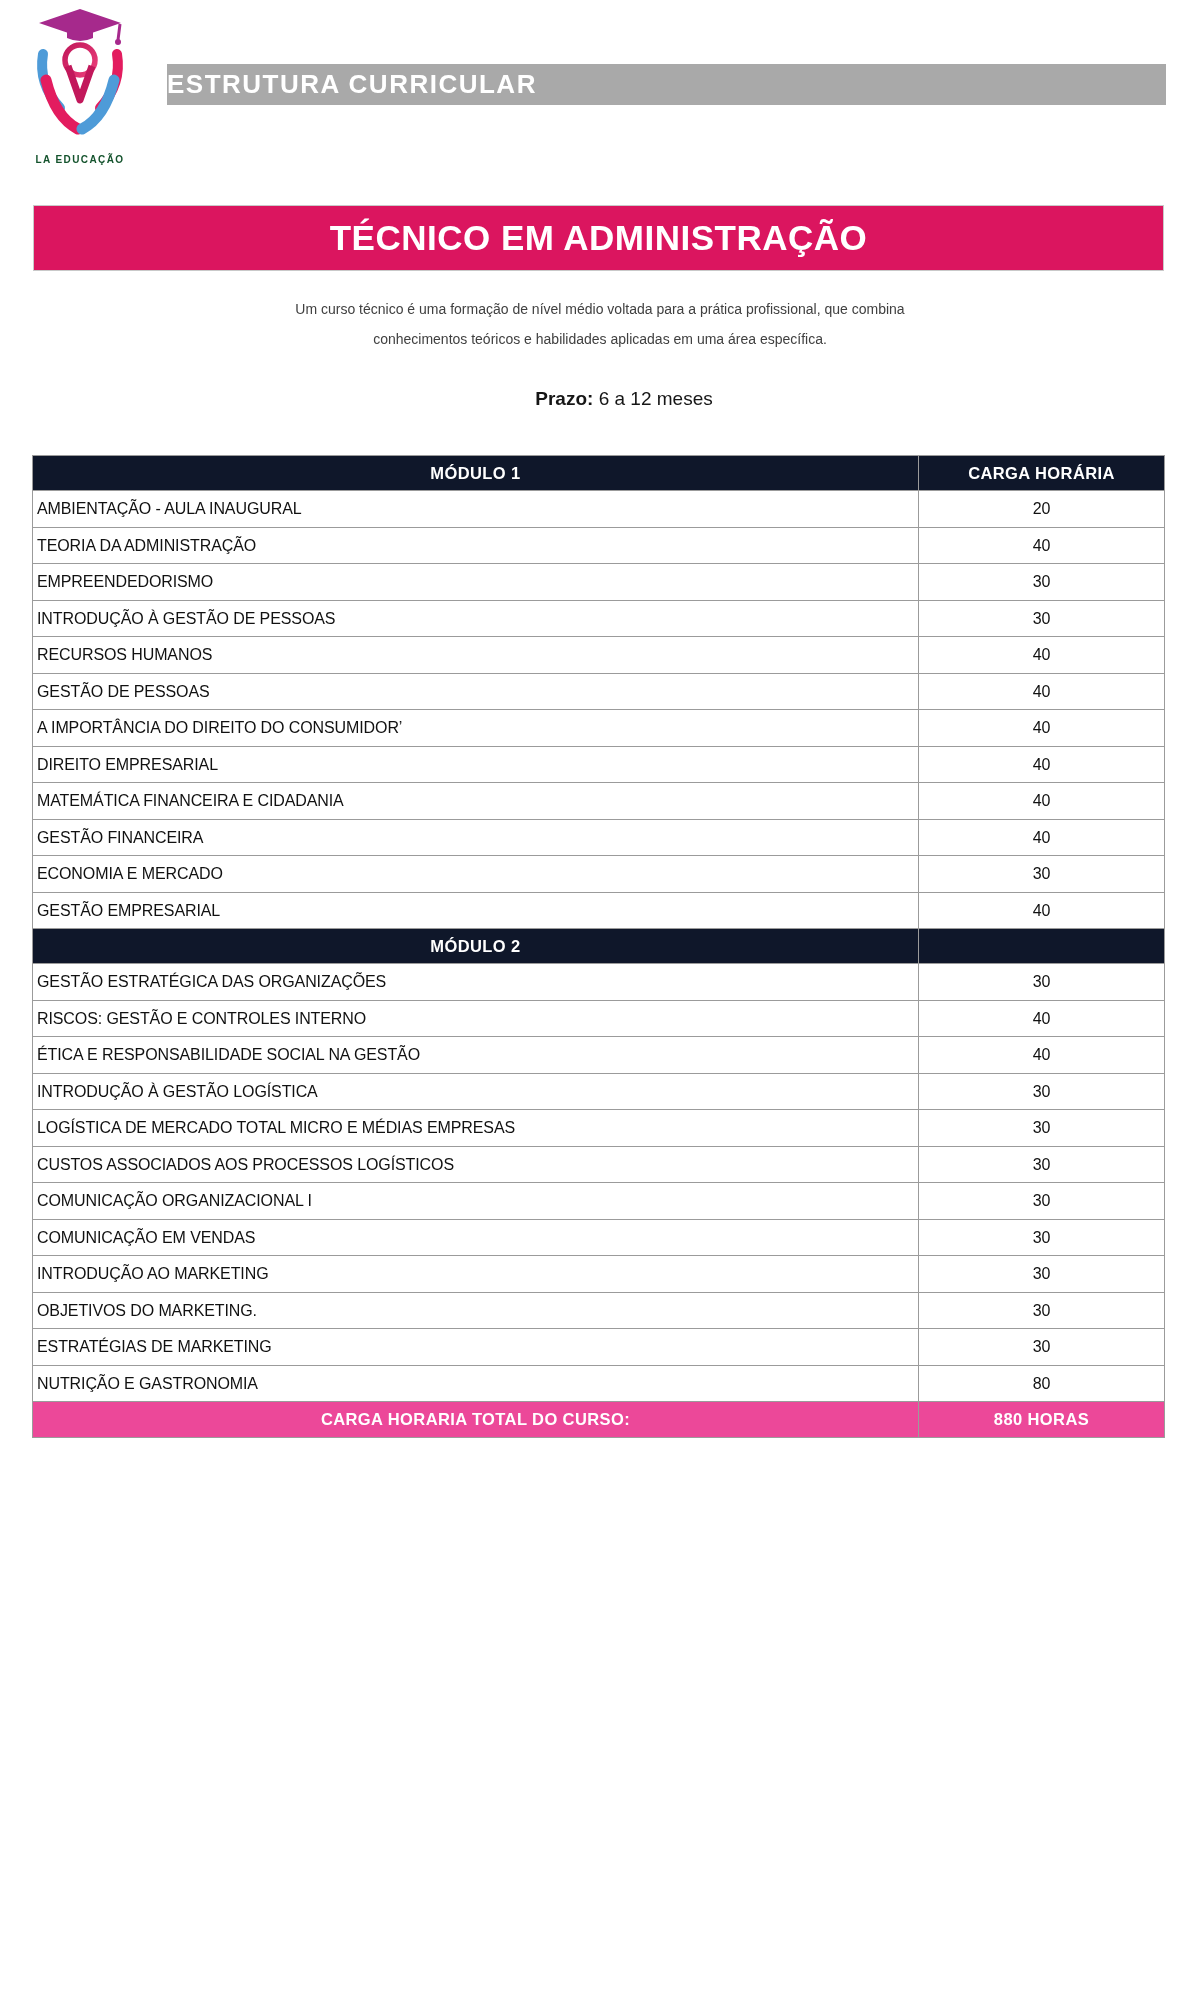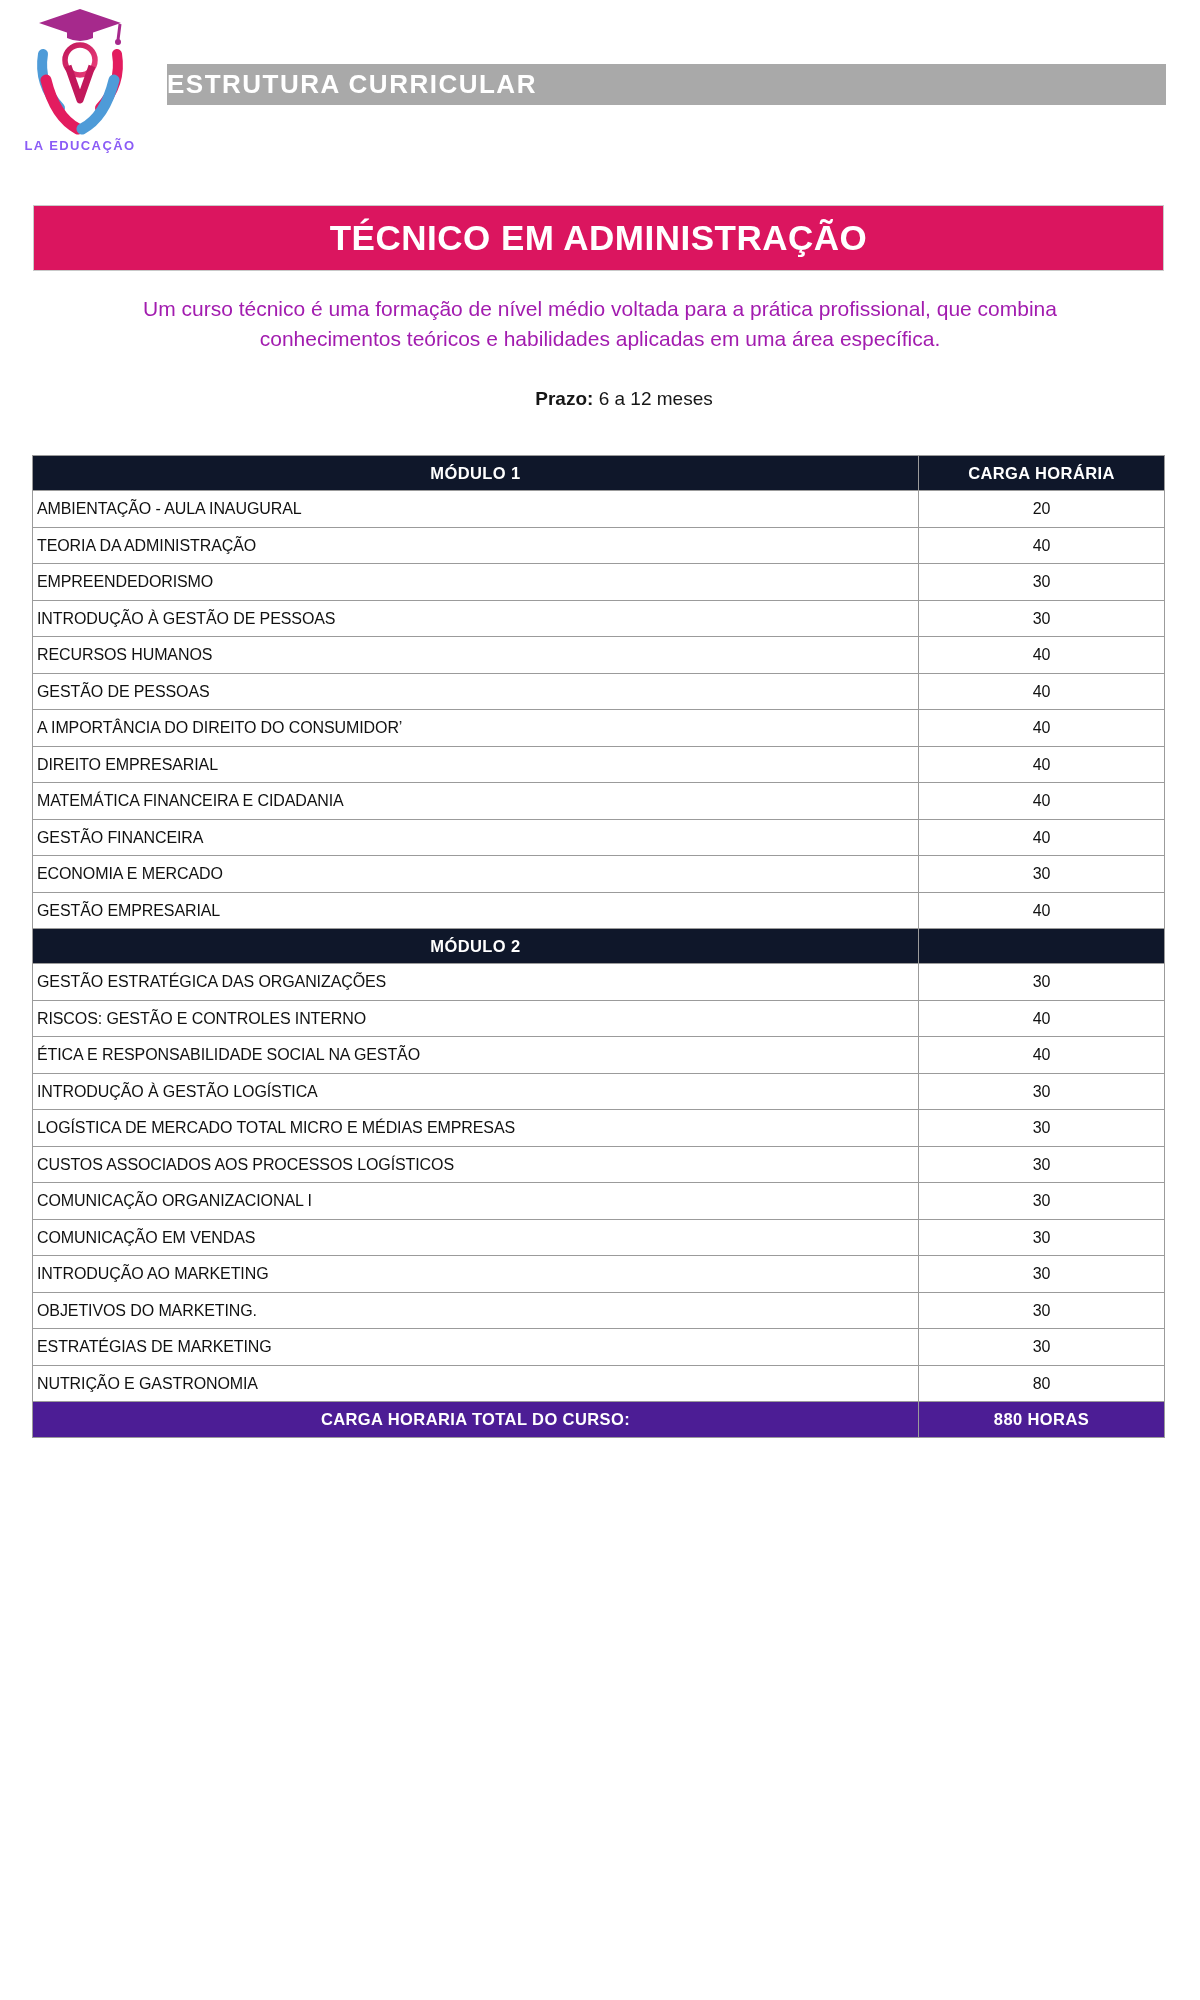--- a/index.html
+++ b/index.html
@@ -14,25 +14,25 @@
 
   
   .logo {
     position: absolute;
     left: 22px; top: 4px;
     width: 116px; height: 152px;
     text-align: center;
   }
   .logo svg { display: block; margin: 0 auto; }
   .logo-text {
-    margin-top: 2px;
-    font-size: 13px;
+    margin-top: 18px;
+    font-size: 10px;
     font-weight: bold;
     letter-spacing: 1.4px;
-    color: #8b5cf6;
+    color: #14532d;
     white-space: nowrap;
   }
   .top-banner {
     position: absolute;
     left: 167px; top: 64px;
     width: 999px; height: 41px;
     background: #A9A9A9;
     color: #ffffff;
     font-size: 26px;
     font-weight: 600;
@@ -56,23 +56,23 @@
     text-align: center;
     line-height: 64px;
   }
 
   
   .intro {
     position: absolute;
     left: 60px; top: 294px;
     width: 1080px;
     text-align: center;
-    font-size: 21px;
+    font-size: 14px;
     font-weight: 500;
-    color: #a21caf;
+    color: #404040;
     line-height: 30px;
   }
   .prazo {
     position: absolute;
     left: 0; top: 388px;
     width: 1200px;
     text-align: center;
     font-size: 19px;
     color: #161616;
     margin-left: 24px;
@@ -110,21 +110,21 @@
     height: 33.5px;
     line-height: 33.5px;
     font-size: 16px;
     font-weight: 500;
     color: #111111;
     letter-spacing: -0.1px;
   }
   tr.course td.name  { text-align: left; padding-left: 4px; }
   tr.course td.hours { text-align: center; }
   tr.total td {
-    background: #4c1d95;
+    background: #ec4899;
     color: #ffffff;
     font-size: 16.5px;
     font-weight: bold;
     letter-spacing: 0.4px;
     text-align: center;
     height: 33px;
     line-height: 33px;
   }
 </style>
 </head>

